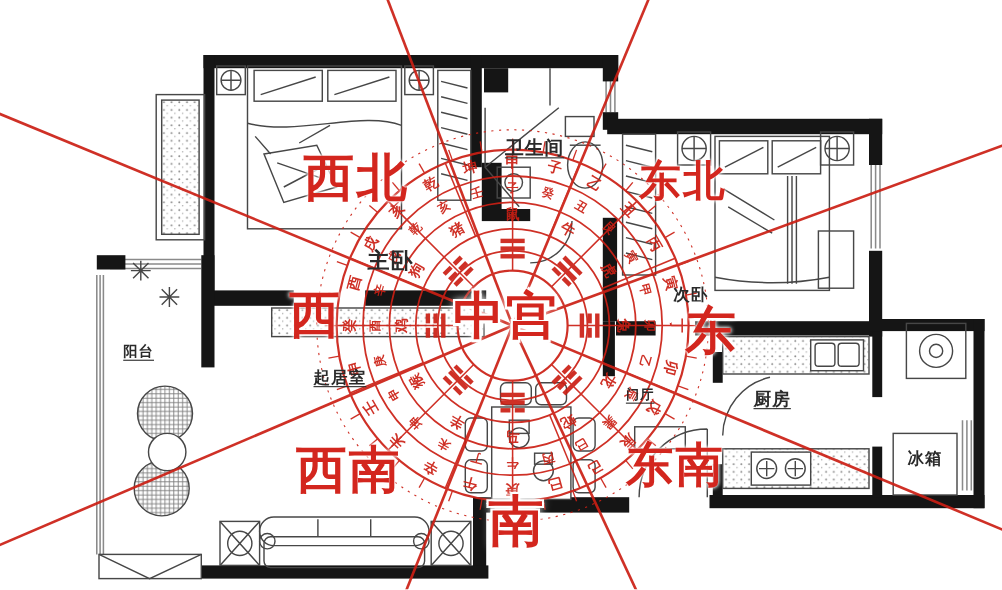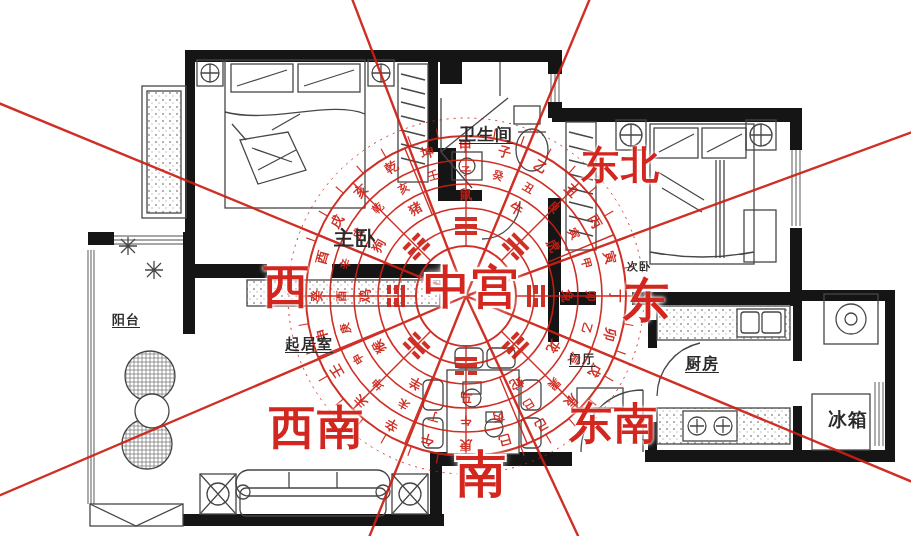--- a/index.html
+++ b/index.html
@@ -12,21 +12,20 @@
   .lbl{position:absolute;white-space:nowrap;line-height:1;}
   .dir{
     color:var(--label-red);font-weight:800;
     text-shadow:0 0 3px #fff,0 0 5px #fff;
     letter-spacing:2px;
   }
   .halo{
     text-shadow:-2px -2px 0 #fff,2px -2px 0 #fff,-2px 2px 0 #fff,2px 2px 0 #fff,
                 0 0 6px #fff,0 0 10px #fff;
     font-weight:900;
-    margin-left:12px;
   }
   .room{color:#2a2a2a;font-weight:600;letter-spacing:1px;text-align:center;}
   .ul{text-decoration:underline;text-underline-offset:3px;text-decoration-thickness:1px;}
 </style>
 </head>
 <body>
 
 <div class="stage" style="--red: #cb1f14; --label-red: #d3261e; --ink: #151515; --line: #474747;">
 
 <svg width="911" height="536" viewBox="0 0 911 536">
@@ -394,30 +393,31 @@
       <line x1="466" y1="296" x2="-4" y2="102"></line>
       <line x1="466" y1="296" x2="-4" y2="497"></line>
       <line x1="466" y1="296" x2="915" y2="131"></line>
       <line x1="466" y1="296" x2="915" y2="483"></line>
       <line x1="466" y1="296" x2="368" y2="540"></line>
       <line x1="466" y1="296" x2="580" y2="540"></line>
     </g>
   </g>
 </svg>
 
+<div class="lbl dir" style="left:276px;top:138px;font-size:46px">西北</div>
 <div class="lbl dir" style="left:581px;top:146px;font-size:38px">东北</div>
 <div class="lbl dir" style="left:263px;top:263px;font-size:46px">西</div>
 <div class="lbl dir" style="left:623px;top:277px;font-size:46px">东</div>
 <div class="lbl dir halo" style="left:412px;top:264px;font-size:46px">中宫</div>
 <div class="lbl dir" style="left:269px;top:404px;font-size:46px">西南</div>
 <div class="lbl dir" style="left:569px;top:402px;font-size:43px">东南</div>
 <div class="lbl dir halo" style="left:444px;top:449px;font-size:50px">南</div>
 
 <div class="lbl room" style="left:334px;top:228px;font-size:20px">主卧</div>
 <div class="lbl room ul" style="left:459px;top:126px;font-size:17px">卫生间</div>
-<div class="lbl room" style="left:627px;top:261px;font-size:11px">次卧</div>
+<div class="lbl room" style="left:612px;top:261px;font-size:15px">次卧</div>
 <div class="lbl room ul" style="left:112px;top:313px;font-size:13px">阳台</div>
 <div class="lbl room ul" style="left:285px;top:336px;font-size:15px">起居室</div>
 <div class="lbl room ul" style="left:569px;top:353px;font-size:12px">门厅</div>
 <div class="lbl room ul" style="left:685px;top:356px;font-size:16px">厨房</div>
-<div class="lbl room" style="left:814px;top:410px;width:54px;text-align:right;font-size:19px">冰箱</div>
+<div class="lbl room" style="left:814px;top:410px;width:54px;text-align:center;font-size:15px">冰箱</div>
 
 </div>
 
 </body></html>

